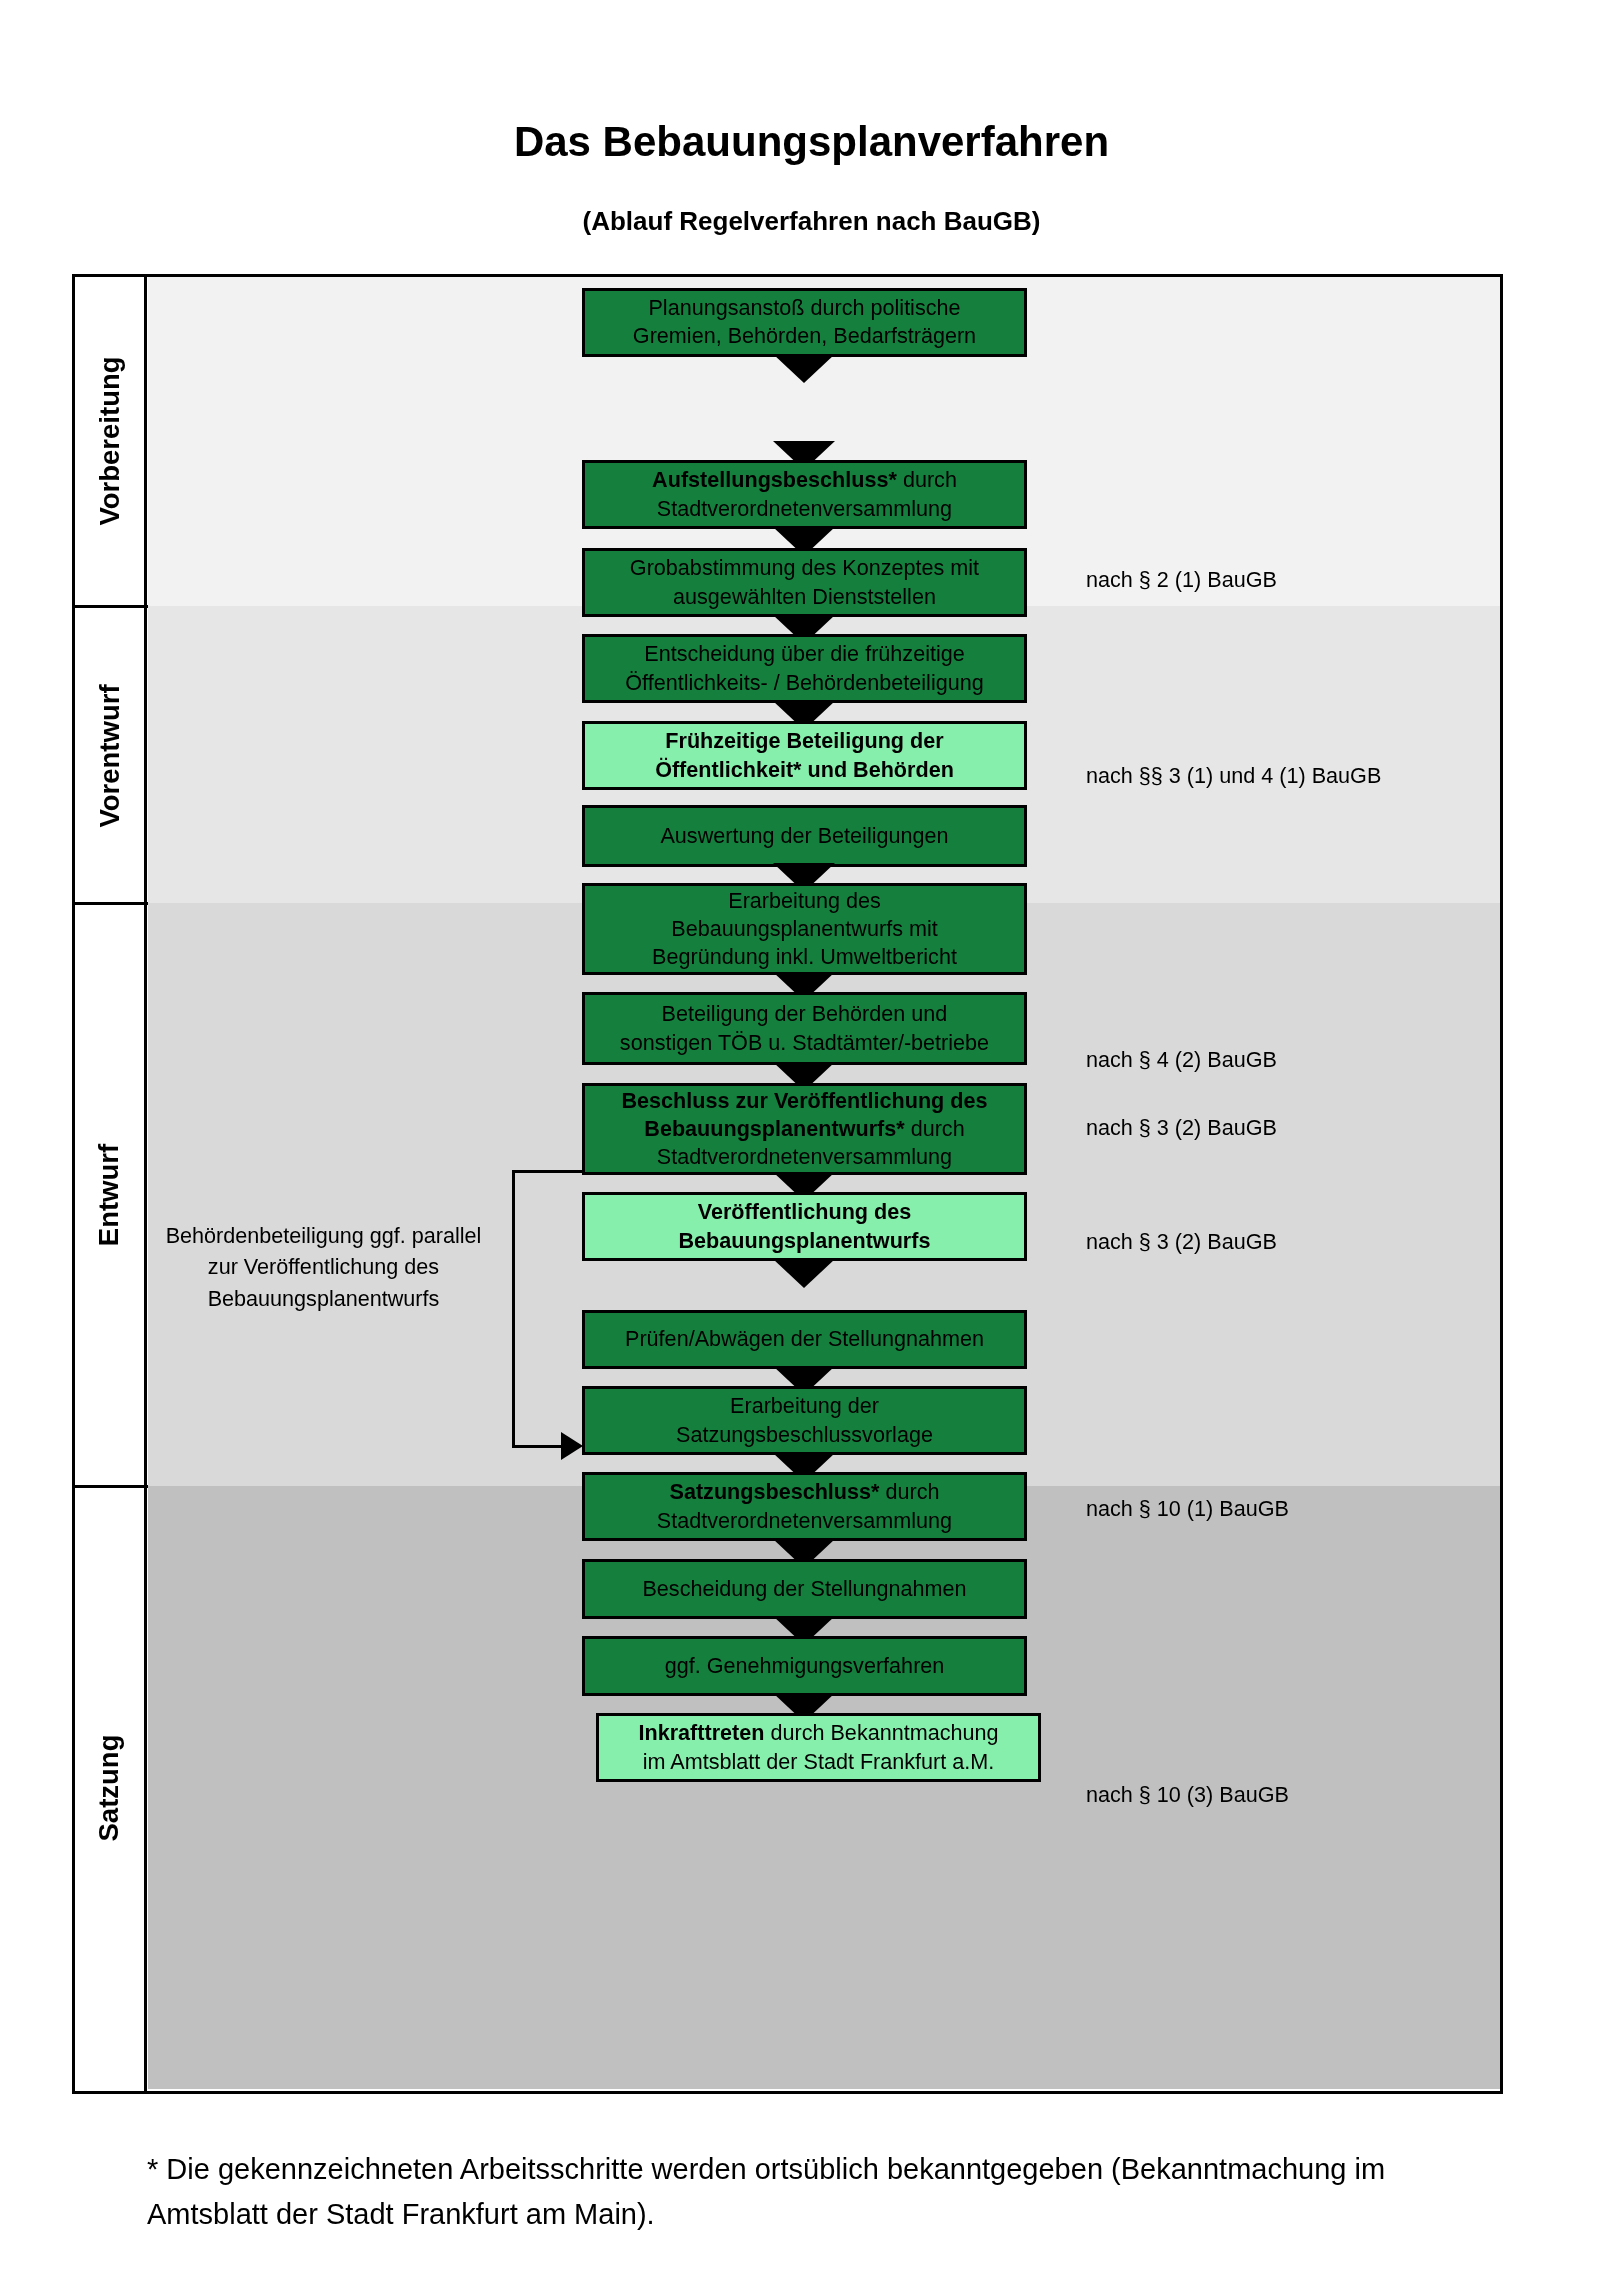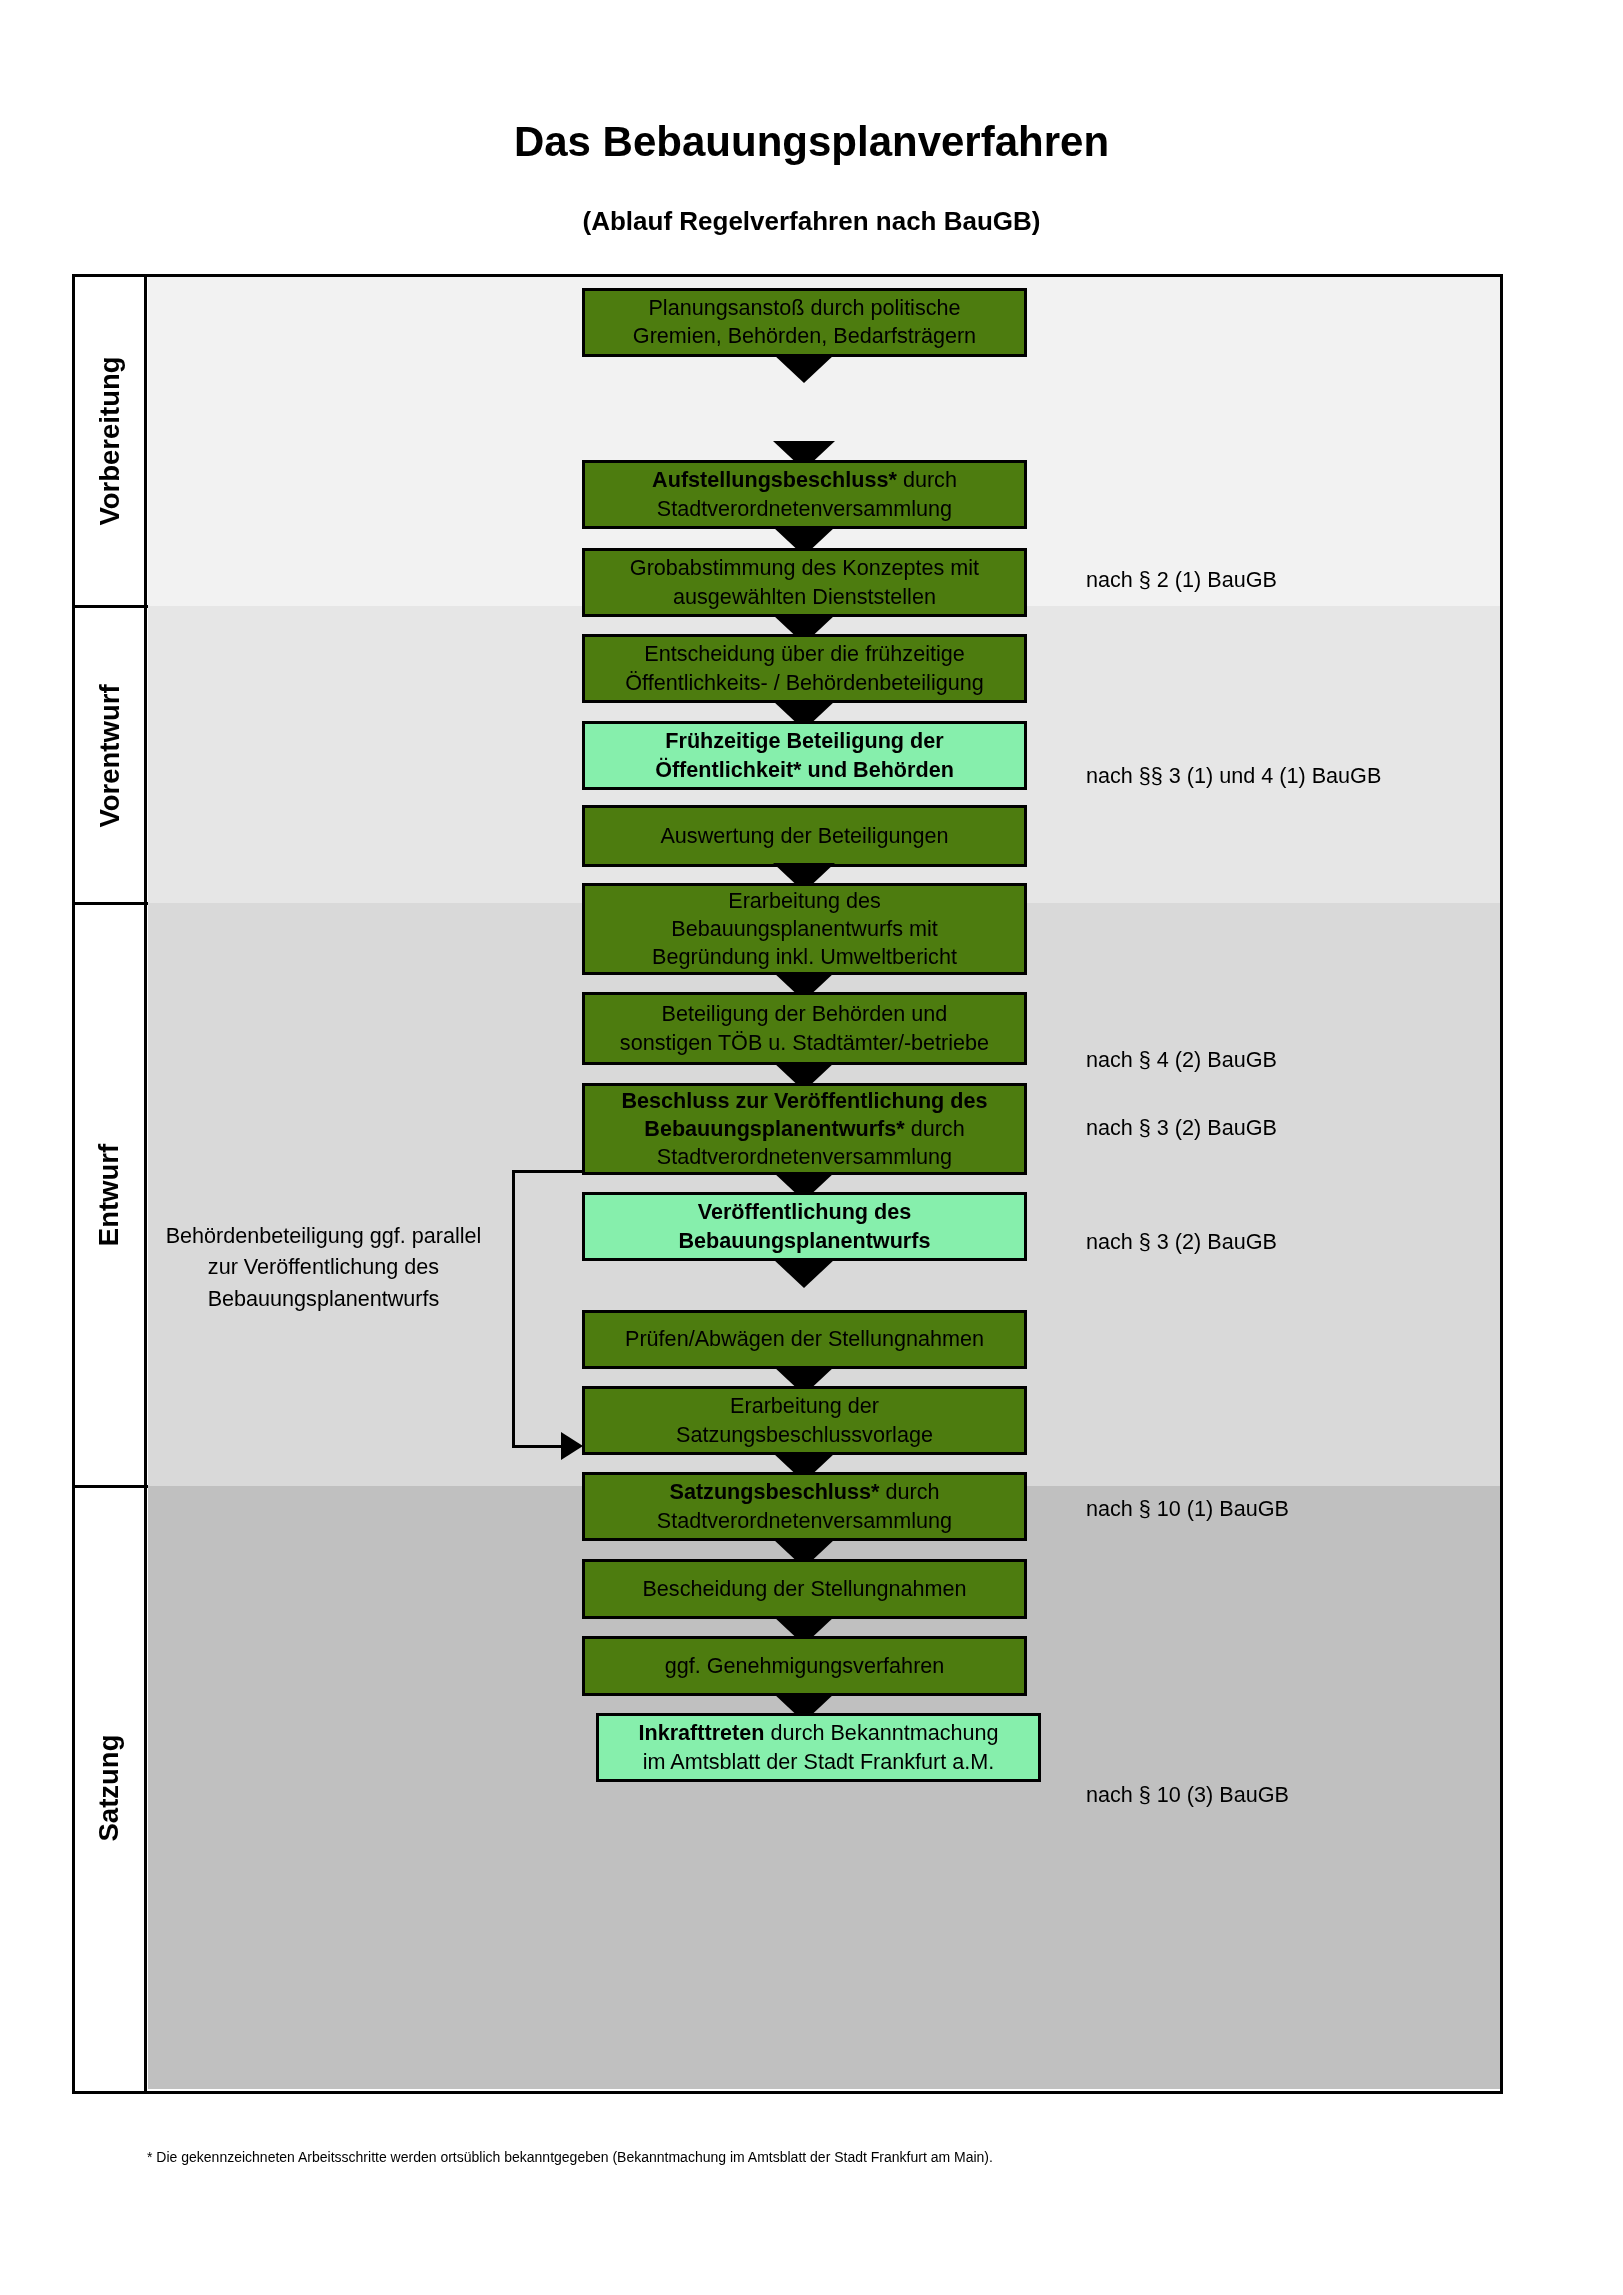--- a/index.html
+++ b/index.html
@@ -36,21 +36,21 @@
     display:flex;align-items:center;justify-content:center;
     font-size:27.5px;font-weight:bold;
   }
   .phase-label span{
     transform:rotate(-90deg);white-space:nowrap;display:block;
   }
 
   
   .node{
     position:absolute;box-sizing:border-box;
-    border:3.3px solid #000;background:#4d7c0f;
+    border:3.3px solid #000;background:#15803d;
     display:flex;align-items:center;justify-content:center;
     text-align:center;font-size:21.6px;line-height:1.30;
     padding:2.6px 6.5px;
   }
   .node.blue{background:#86efac;}
   .node .b{font-weight:bold;}
 
   
   .arrow-down{
     position:absolute;width:0;height:0;
@@ -74,21 +74,21 @@
   #fb-top    {position:absolute;left:509px;top:1167px;width:73px;height:3.3px;background:#000;}
   #fb-left   {position:absolute;left:509px;top:1167px;width:3.3px;height:278px;background:#000;}
   #fb-bottom {position:absolute;left:509px;top:1442px;width:52px;height:3.3px;background:#000;}
   #fb-head   {position:absolute;left:558px;top:1429px;width:0;height:0;
               border-top:14.4px solid transparent;border-bottom:14.4px solid transparent;
               border-left:22px solid #000;}
 
   
   #footnote{
     position:absolute;left:147px;top:2147px;width:1361px;
-    font-size:14px;line-height:1.55;
+    font-size:29px;line-height:1.55;
   }
 </style>
 </head>
 <body>
 
 <div id="title">Das Bebauungsplanverfahren</div>
 <div id="subtitle">(Ablauf Regelverfahren nach BauGB)</div>
 
 <div id="frame">
 

